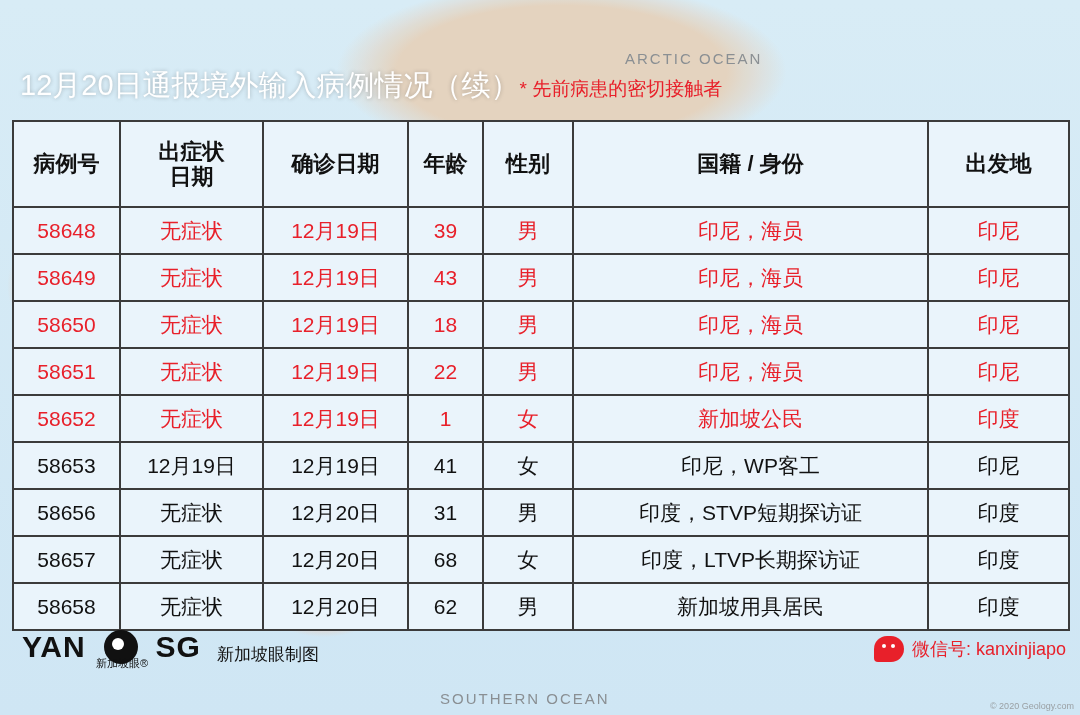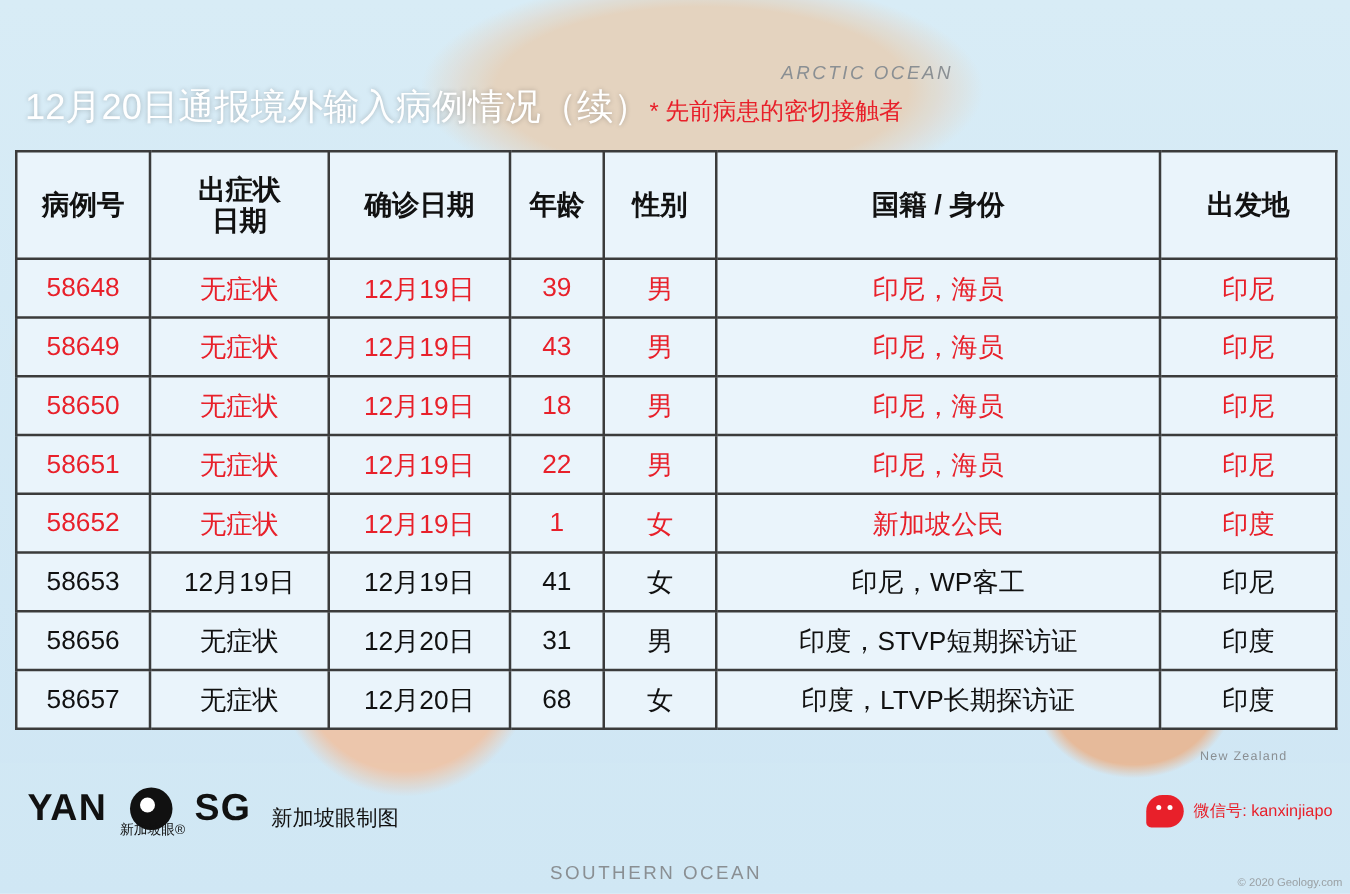--- a/index.html
+++ b/index.html
@@ -175,37 +175,37 @@
     content: "";
     position: absolute;
     width: 4px; height: 4px;
     background: #fff;
     border-radius: 50%;
     top: 8px;
   }
   .wechat-icon::before { left: 8px; }
   .wechat-icon::after { left: 17px; }
   .wechat-text {
-    font-size: 13px;
+    font-size: 18px;
     color: #e8202a;
   }
   .geology {
     position: absolute;
     right: 6px;
     bottom: 4px;
     font-size: 9px;
     color: #9aa0a4;
   }
 </style>
 </head>
 <body>
 
 <div class="map-bg"></div>
 <div id="map-labels">
-    <div class="map-label big" style="left: 625px; top: 50px; font-style: italic;">ARCTIC OCEAN</div>
+    <div class="map-label big" style="left: 625px; top: 50px;">ARCTIC OCEAN</div>
     <div class="map-label" style="left: 770px; top: 206px;">Russia</div>
     <div class="map-label" style="left: 790px; top: 292px;">Mongolia</div>
     <div class="map-label" style="left: 800px; top: 340px;">China</div>
     <div class="map-label" style="left: 720px; top: 390px;">India</div>
     <div class="map-label small" style="left: 660px; top: 300px;">Kazakhstan</div>
     <div class="map-label small" style="left: 600px; top: 345px;">Iraq</div>
     <div class="map-label small" style="left: 640px; top: 352px;">Iran</div>
     <div class="map-label small" style="left: 690px; top: 368px;">Nepal</div>
     <div class="map-label small" style="left: 728px; top: 370px;">Bhutan</div>
     <div class="map-label small" style="left: 790px; top: 400px;">Thailand</div>
@@ -337,20 +337,29 @@
         </tr>
         <tr class="">
           <td>58657</td>
           <td>无症状</td>
           <td>12月20日</td>
           <td>68</td>
           <td>女</td>
           <td class="nat">印度，LTVP长期探访证</td>
           <td>印度</td>
         </tr>
+        <tr class="">
+          <td>58658</td>
+          <td>无症状</td>
+          <td>12月20日</td>
+          <td>62</td>
+          <td>男</td>
+          <td class="nat">新加坡用具居民</td>
+          <td>印度</td>
+        </tr>
       </tbody>
   </table>
 </div>
 
 <div class="footer-left">
   <div class="logo-wrap">
     <div class="logo">
       <span class="yan">YAN</span>
       <span class="circle"></span>
       <span class="sg">SG</span>

